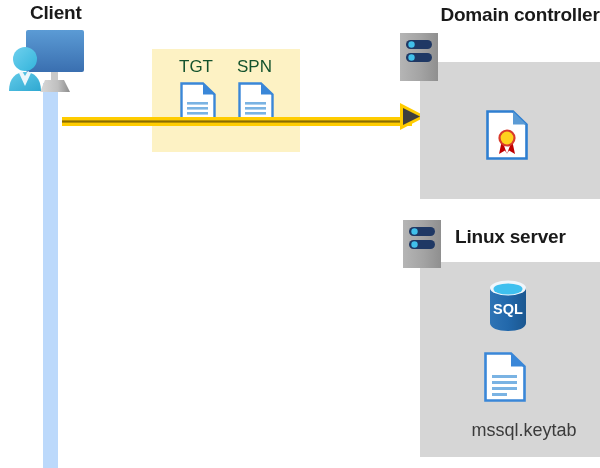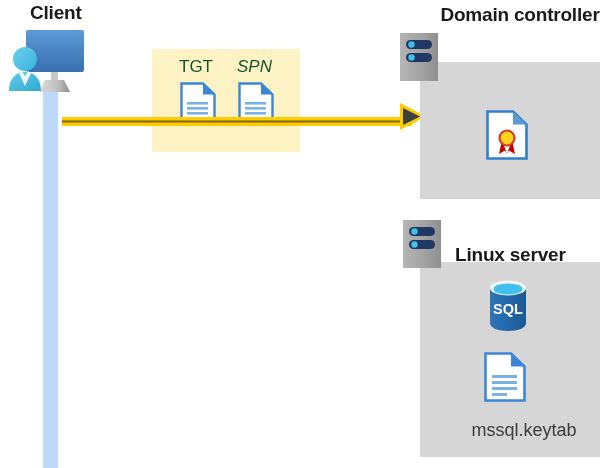--- a/index.html
+++ b/index.html
@@ -23,21 +23,21 @@
     color: #1a1a1a;
     font-size: 19px;
     line-height: 22px;
     letter-spacing: -0.2px;
   }
   #client-title { left: 30px; top: 2px; }
   #dc-title {
     left: 440px; top: 4px; width: 160px;
     text-align: center;
   }
-  #linux-title { left: 455px; top: 244px; }
+  #linux-title { left: 455px; top: 226px; }
 
   
   #client-lifeline {
     left: 43px; top: 83px; width: 15px; height: 385px;
     background: #bcd9fb;
   }
 
   
   #client-icon { left: 4px; top: 28px; width: 86px; height: 70px; }
 
@@ -46,21 +46,21 @@
     left: 152px; top: 49px; width: 148px; height: 103px;
     background: #fdf2c4;
   }
   .token-label {
     font-size: 17px;
     color: #14532d;
     font-weight: normal;
     line-height: 20px;
   }
   #tgt-label { left: 179px; top: 57px; }
-  #spn-label { left: 237px; top: 57px; font-style: italic; }
+  #spn-label { left: 237px; top: 57px; }
 
   
   #arrow-line {
     left: 62px; top: 112px; width: 350px; height: 9px;
   }
   #arrow-head {
     left: 400px; top: 103px; width: 26px; height: 27px;
   }
 
   

